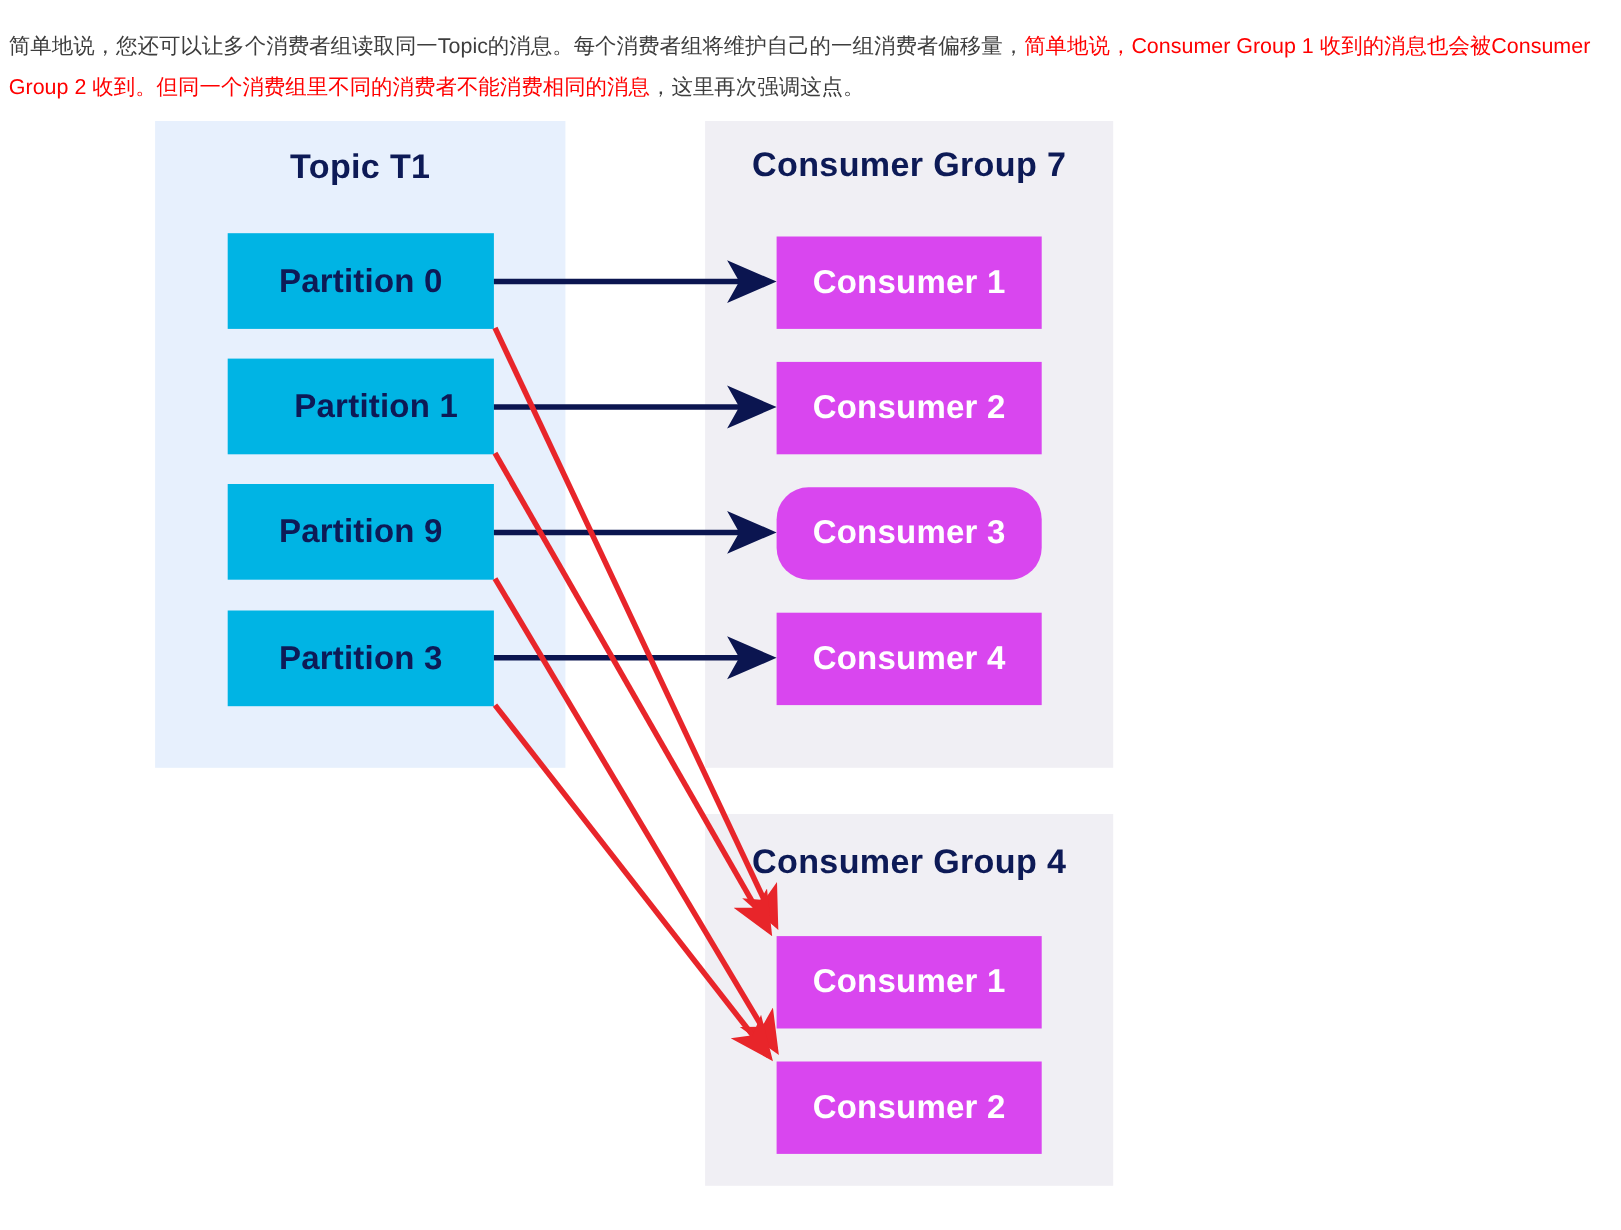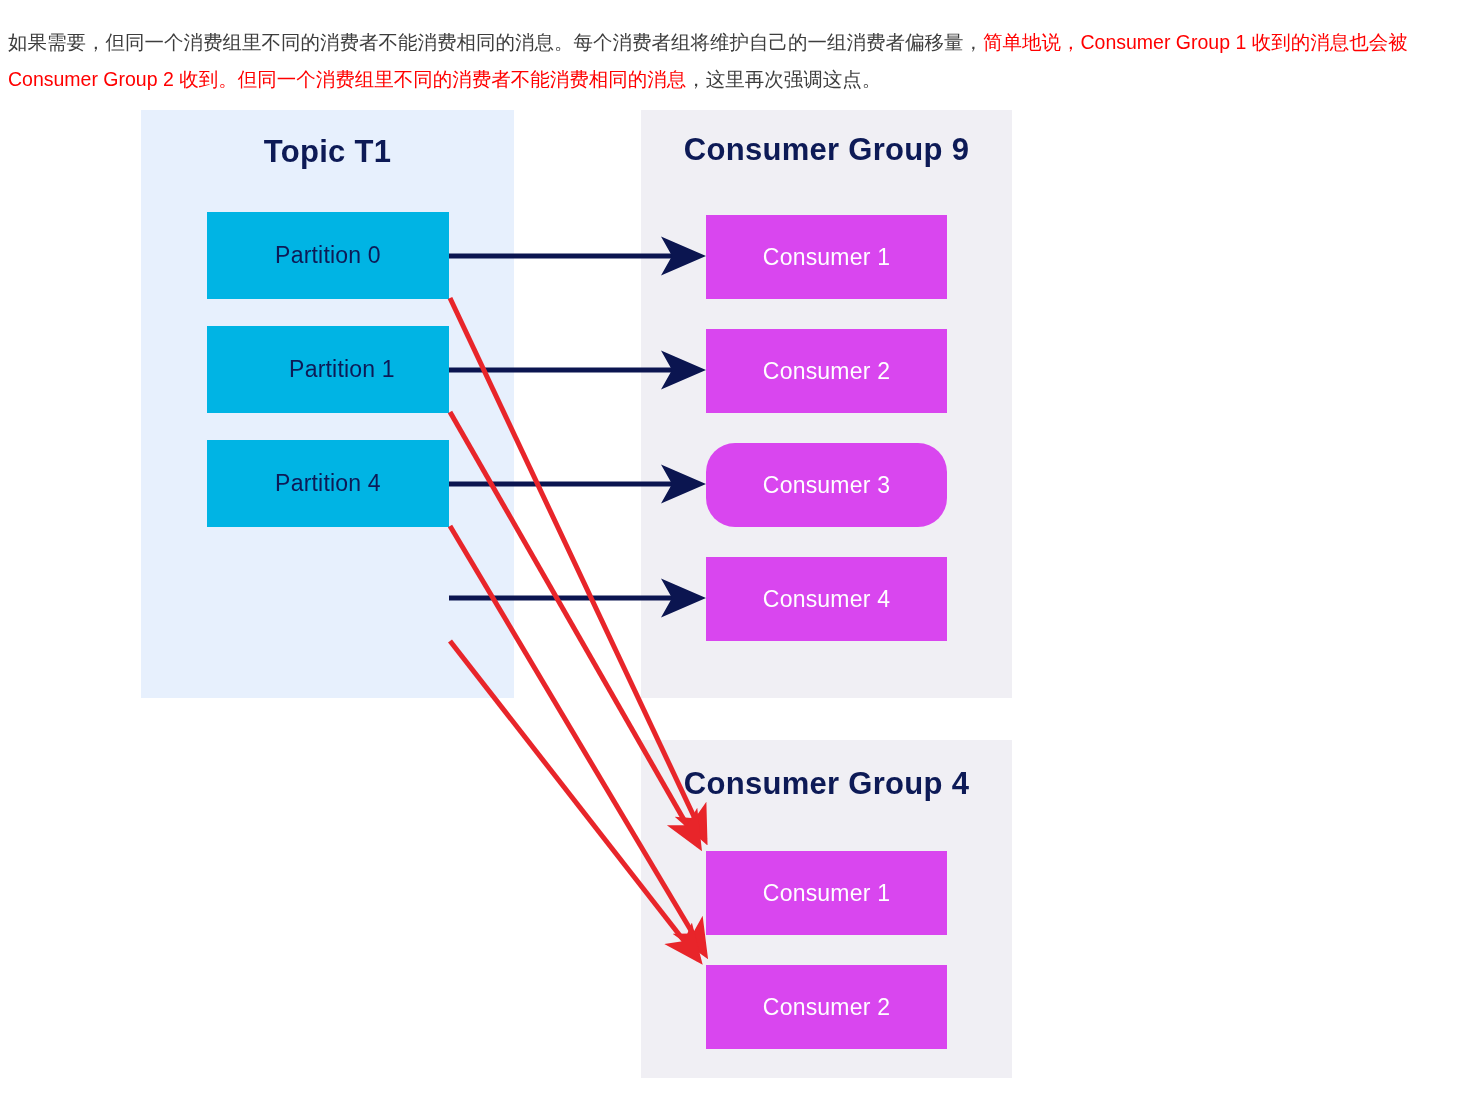--- a/index.html
+++ b/index.html
@@ -82,23 +82,24 @@
   .panel-cg1   .panel-title { top: 22px; }
   .panel-cg2   .panel-title { top: 26px; }
 
   
   .node {
     position: absolute;
     box-sizing: border-box;
     display: flex;
     align-items: center;
     justify-content: center;
-    font-size: 23px;
+    font-size: 30px;
     letter-spacing: 0.2px;
     white-space: nowrap;
+    font-weight: bold;
   }
   .node-partition {
     left: 163px;
     width: 242px;
     height: 87px;
     background: #00b4e4;
     color: #0d1a56;
   }
   .node-consumer {
     left: 662px;
@@ -129,39 +130,40 @@
     left: 0;
     top: 0;
     width: 1474px;
     height: 1022px;
     pointer-events: none;
   }
 </style>
 </head>
 <body>
 
-<p id="header-paragraph"><span>如果需要，但同一个消费组里不同的消费者不能消费相同的消息。每个消费者组将维护自己的一组消费者偏移量，</span><span class="red">简单地说，Consumer Group 1 收到的消息也会被Consumer Group 2 收到。但同一个消费组里不同的消费者不能消费相同的消息</span><span>，这里再次强调这点。</span></p>
+<p id="header-paragraph"><span>简单地说，您还可以让多个消费者组读取同一Topic的消息。每个消费者组将维护自己的一组消费者偏移量，</span><span class="red">简单地说，Consumer Group 1 收到的消息也会被Consumer Group 2 收到。但同一个消费组里不同的消费者不能消费相同的消息</span><span>，这里再次强调这点。</span></p>
 
 <div id="diagram">
 
   <div class="panel panel-topic">
     <div class="panel-title">Topic T1</div>
   </div>
 
   <div class="panel panel-cg1">
-    <div class="panel-title">Consumer Group 9</div>
+    <div class="panel-title">Consumer Group 7</div>
   </div>
 
   <div class="panel panel-cg2">
     <div class="panel-title">Consumer Group 4</div>
   </div>
 
   <div class="node node-partition p0">Partition 0</div>
   <div class="node node-partition p1">Partition 1</div>
-  <div class="node node-partition p2">Partition 4</div>
+  <div class="node node-partition p2">Partition 9</div>
+  <div class="node node-partition p3">Partition 3</div>
 
   <div class="node node-consumer c1">Consumer 1</div>
   <div class="node node-consumer c2">Consumer 2</div>
   <div class="node node-consumer c3">Consumer 3</div>
   <div class="node node-consumer c4">Consumer 4</div>
 
   <div class="node node-consumer g2c1">Consumer 1</div>
   <div class="node node-consumer g2c2">Consumer 2</div>
 
   <svg id="wires" viewBox="0 0 1474 1022">

